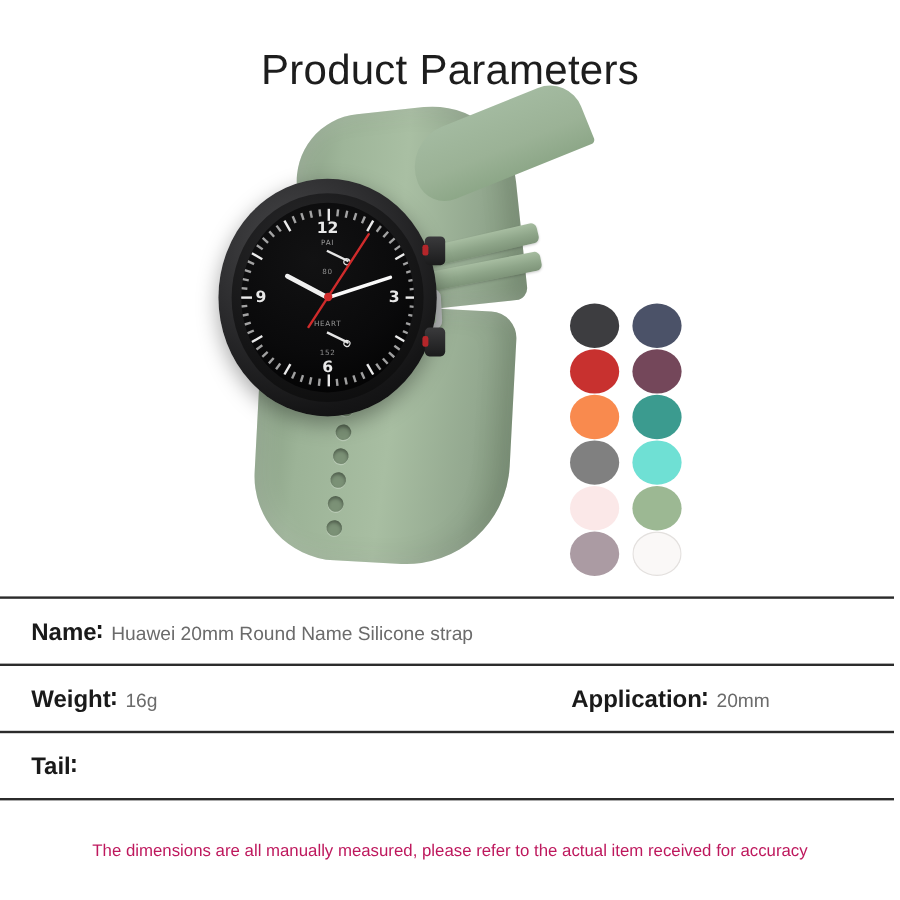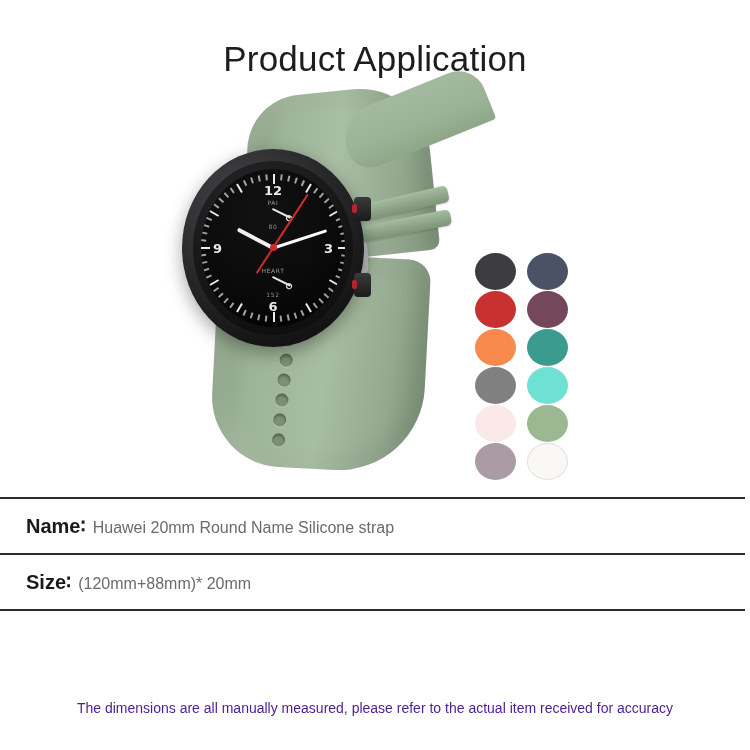--- a/index.html
+++ b/index.html
@@ -327,28 +327,28 @@
     white-space: nowrap;
   }
 
   .footnote {
     position: absolute;
     left: 0;
     top: 700px;
     width: 750px;
     text-align: center;
     font-size: 14px;
-    color: #4c1d95;
+    color: #be185d;
     font-family: "Liberation Sans", sans-serif;
   }
 </style>
 </head>
 <body>
 
-<h1 class="page-title">Product Application</h1>
+<h1 class="page-title">Product Parameters</h1>
 
 <div class="hero">
 
   <div class="watch-wrap">
 
     <div class="strap-upper">
       <div class="strap-upper-top"></div>
       <div class="keeper k1"></div>
       <div class="keeper k2"></div>
     </div>
@@ -482,22 +482,31 @@
 
 <div class="spec-table">
 
   <div class="spec-row">
     <div class="spec-cell left">
       <span class="spec-label">Name∶</span>
       <span class="spec-value">Huawei 20mm Round Name Silicone strap</span>
     </div>
   </div>
 
-
   <div class="spec-row">
     <div class="spec-cell left">
-      <span class="spec-label">Size∶</span>
-      <span class="spec-value">(120mm+88mm)* 20mm</span>
+      <span class="spec-label">Weight∶</span>
+      <span class="spec-value">16g</span>
+    </div>
+    <div class="spec-cell">
+      <span class="spec-label">Application∶</span>
+      <span class="spec-value">20mm</span>
+    </div>
+  </div>
+
+  <div class="spec-row">
+    <div class="spec-cell left">
+      <span class="spec-label">Tail∶</span>
     </div>
   </div>
 </div>
 
 <div class="footnote">The dimensions are all manually measured, please refer to the actual item received for accuracy</div>
 
 </body></html>

